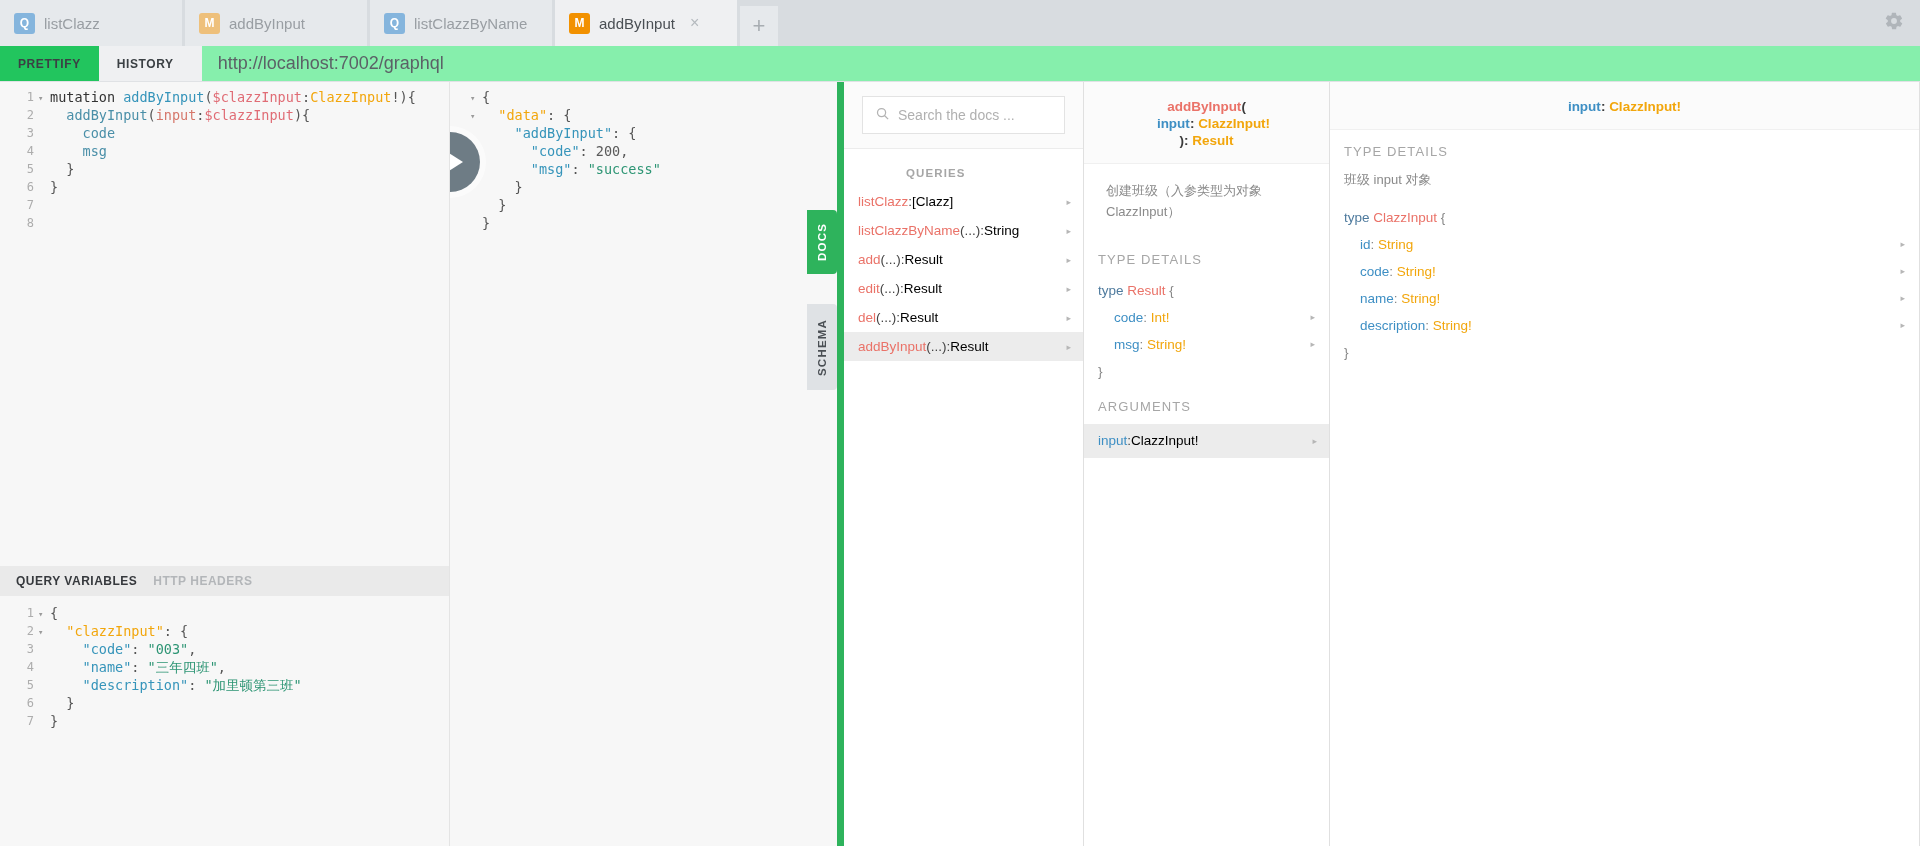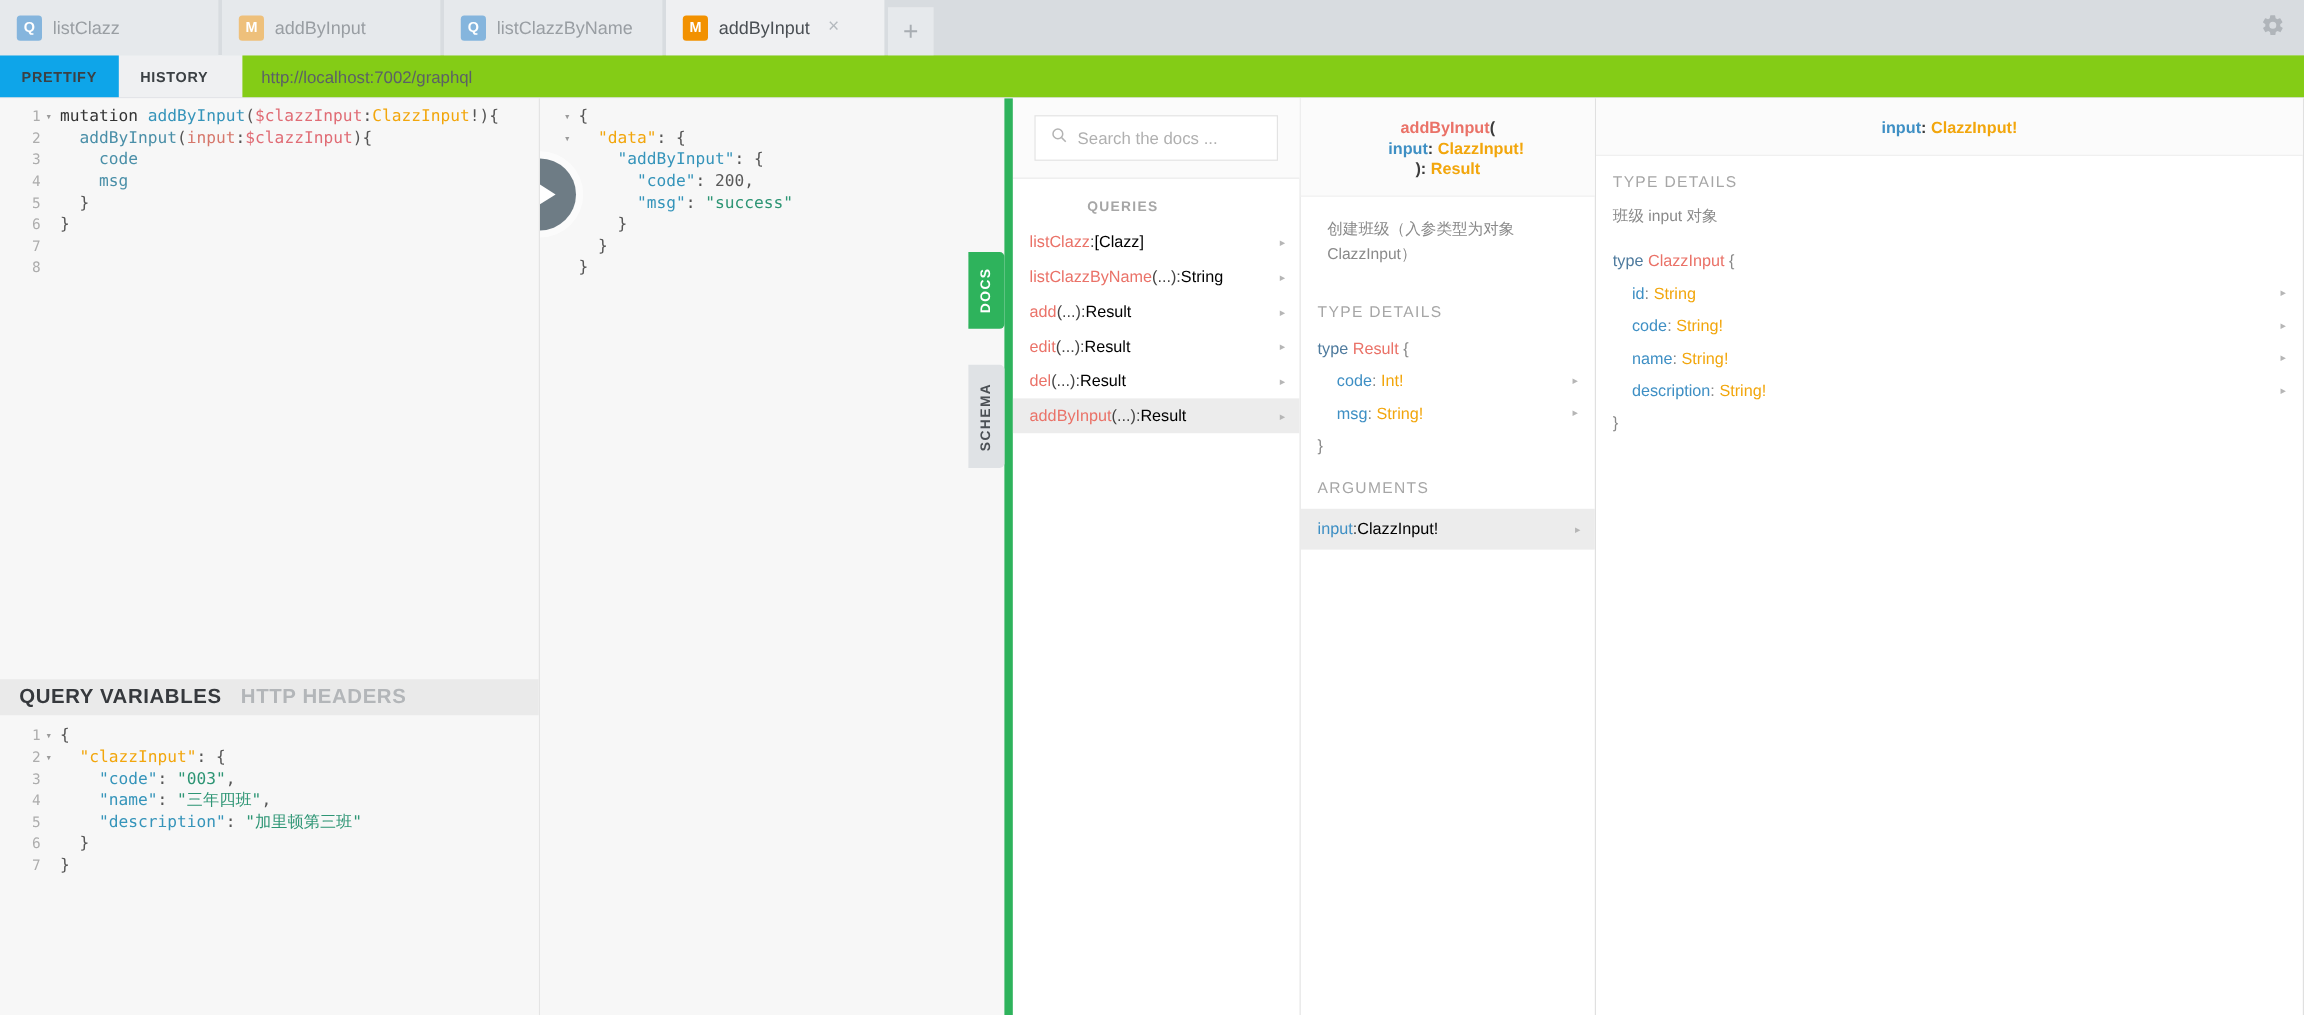--- a/index.html
+++ b/index.html
@@ -45,44 +45,44 @@
   }
 
   
   .toolbar {
     height: 36px; background: #eff0f2; display: flex; align-items: stretch;
     flex: 0 0 36px; border-bottom: 1px solid #e0e2e5;
   }
   .tb-btn {
     padding: 0 18px; display: flex; align-items: center; font-size: 12px;
     font-weight: bold; letter-spacing: .6px; color: #3b4044; cursor: pointer;
-    background: #0ea5e9;
+    background: #22c55e;
   }
   .tb-btn.plain { background: transparent; }
   .url-bar {
-    flex: 1; margin-left: 10px; background: #84cc16; display: flex;
-    align-items: center; padding: 0 16px; font-size: 14px; color: #5b6view;
+    flex: 1; margin-left: 10px; background: #86efac; display: flex;
+    align-items: center; padding: 0 16px; font-size: 18px; color: #5b6view;
     color: #5b6166;
   }
 
   
   .main { flex: 1; display: flex; position: relative; min-height: 0; }
 
   
   .editor-col {
     width: 450px; flex: 0 0 450px; display: flex; flex-direction: column;
     background: #f7f7f7; border-right: 1px solid #e4e4e4; position: relative;
   }
   .query-editor { flex: 1; position: relative; overflow: hidden; padding-top: 6px; }
   .var-pane { flex: 0 0 280px; display: flex; flex-direction: column; background: #f7f7f7; }
   .var-tabs {
     background: #eaeaea; height: 30px; display: flex; align-items: center;
     gap: 16px; padding: 0 16px; flex: 0 0 30px;
   }
-  .var-tab { font-size: 17px; font-weight: bold; letter-spacing: .5px; color: #36393d; cursor: pointer; }
+  .var-tab { font-size: 12px; font-weight: bold; letter-spacing: .5px; color: #36393d; cursor: pointer; }
   .var-tab.inactive { color: #b3b6b9; }
   .var-editor { flex: 1; padding-top: 8px; overflow: hidden; }
 
   
   .code {
     font-family: "DejaVu Sans Mono", monospace;
     font-size: 13.5px; line-height: 18px; white-space: pre;
   }
   .cline { display: flex; height: 18px; }
   .gutter {

